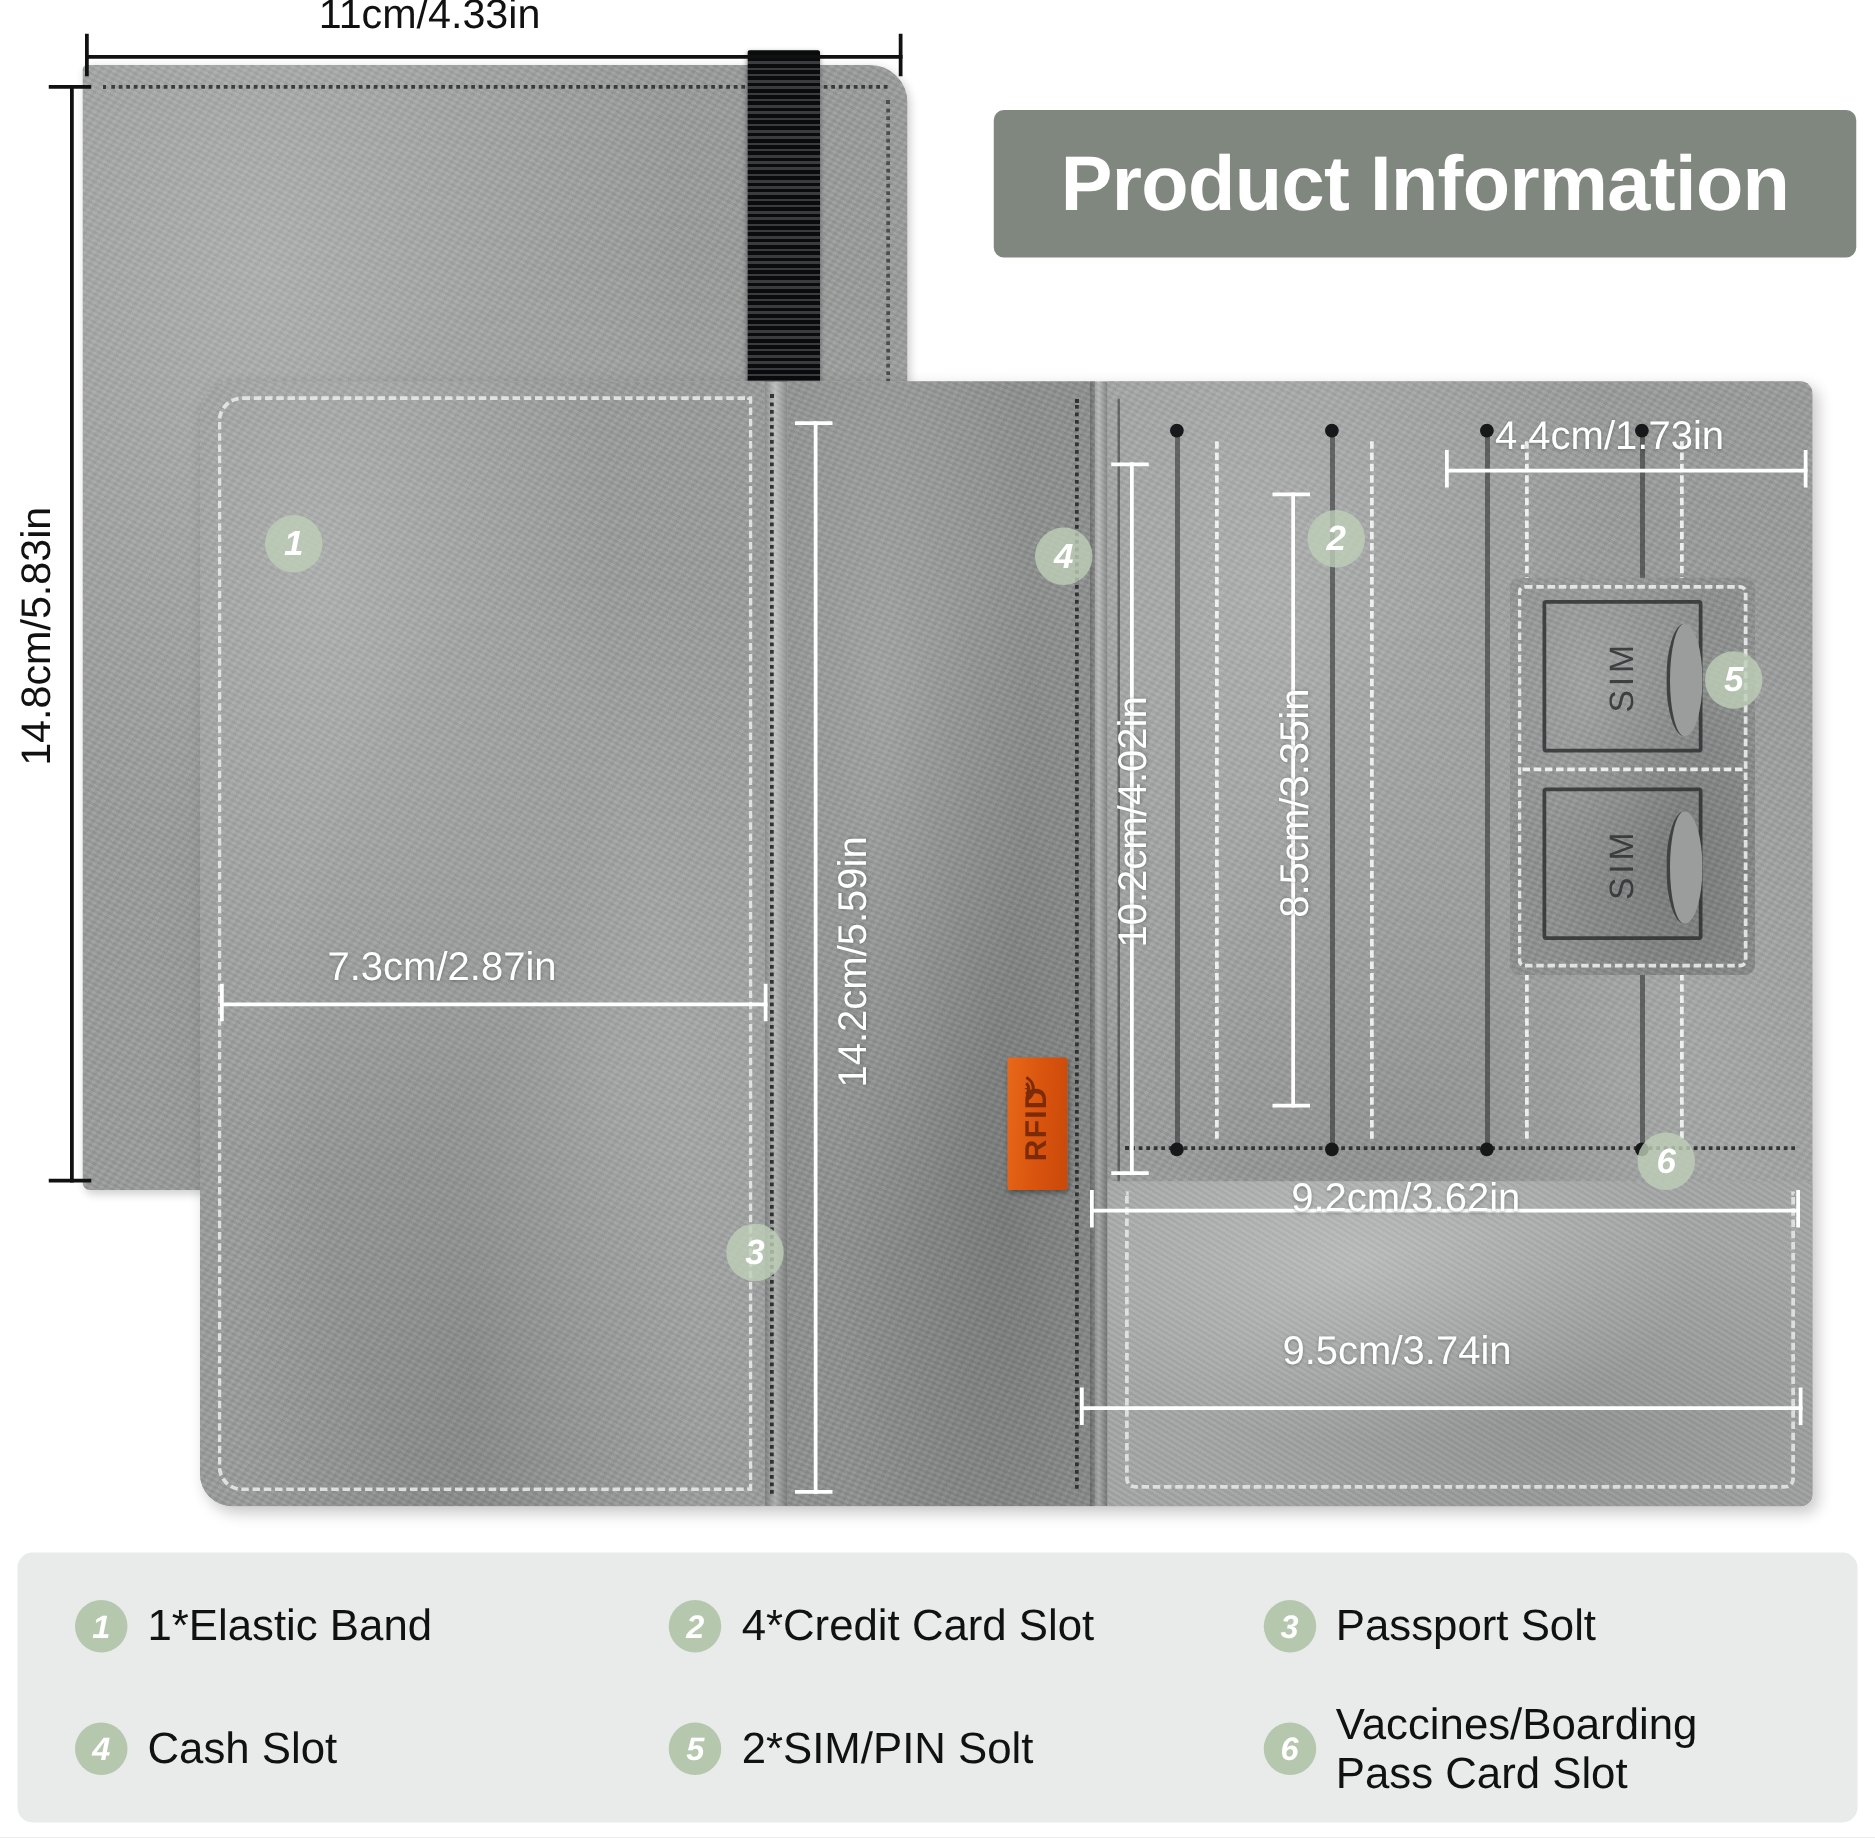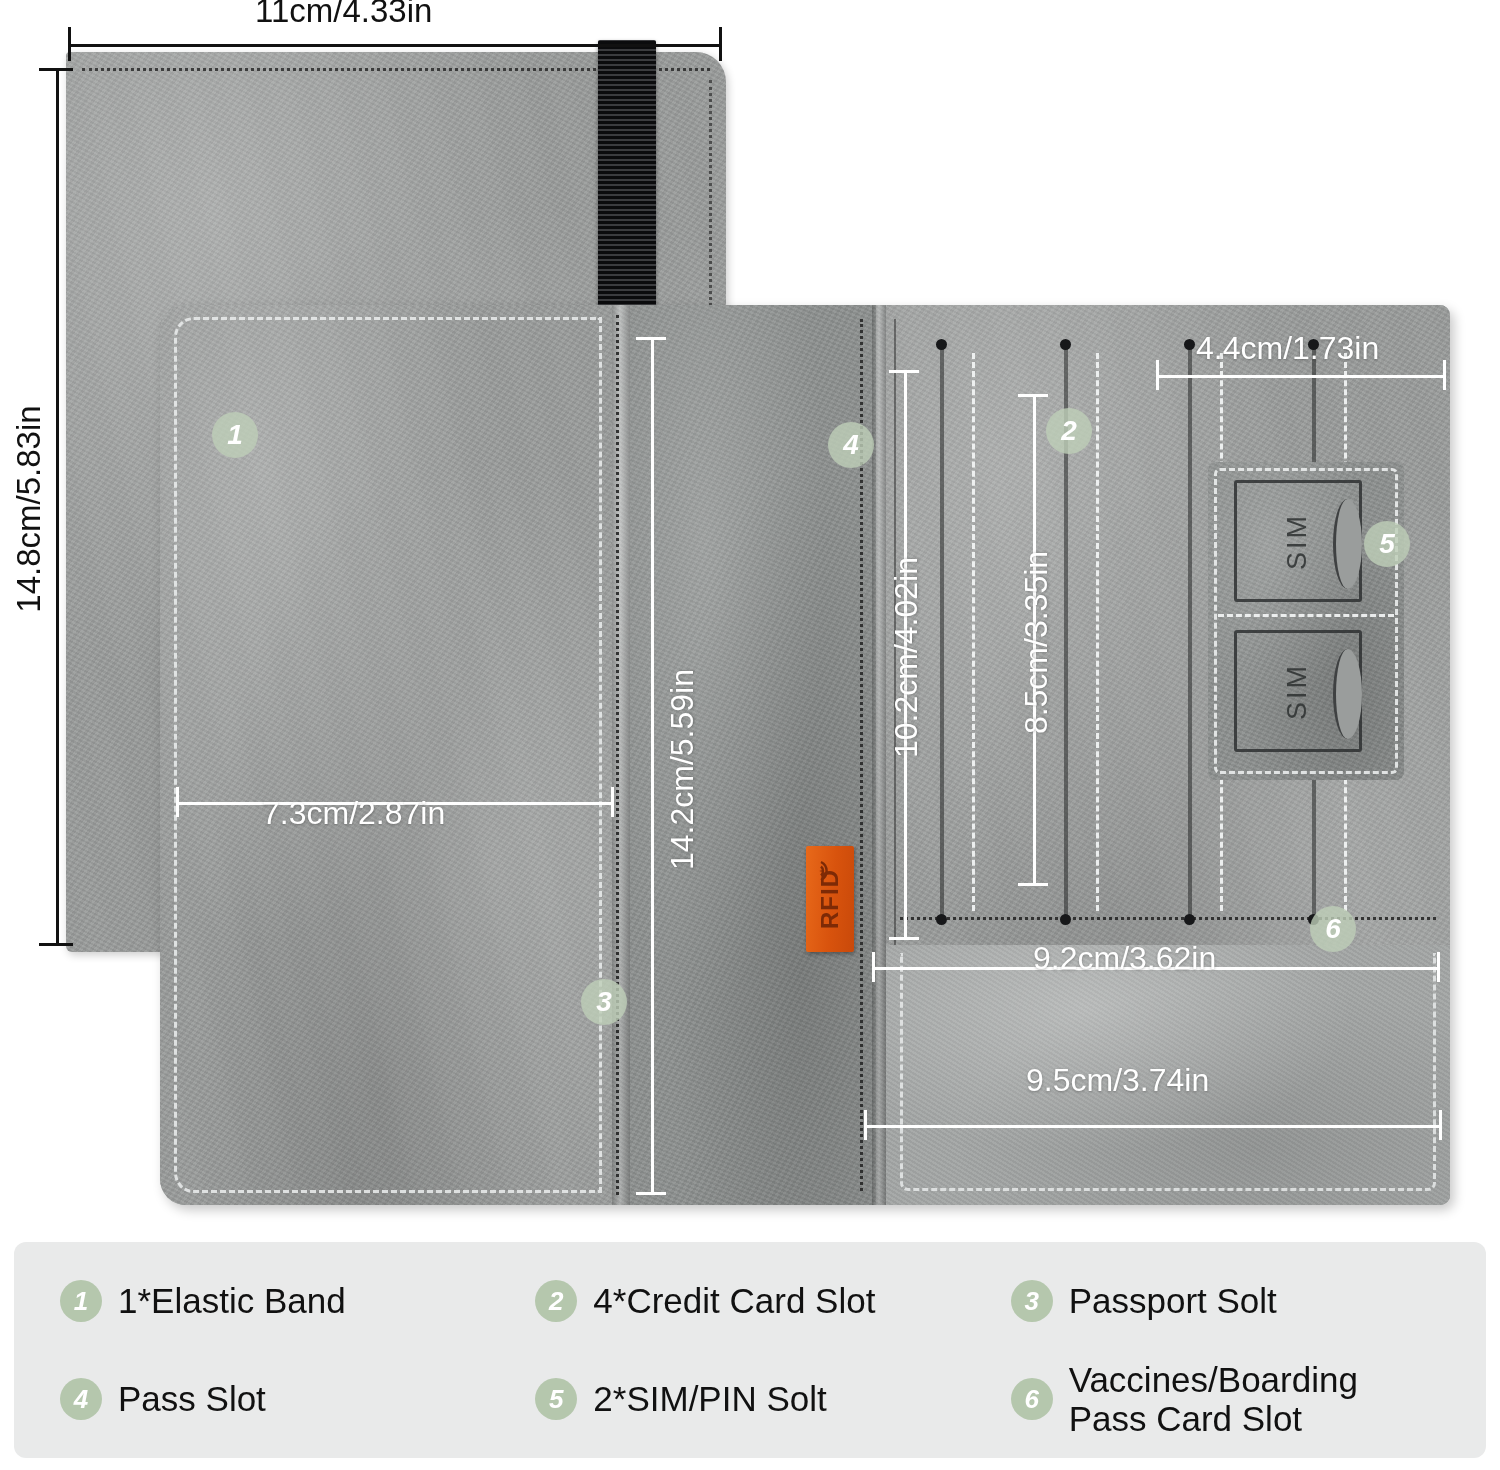--- a/index.html
+++ b/index.html
@@ -286,20 +286,23 @@
   .legend-text {
     color: #111; font-size: 35px; line-height: 1.12;
     font-family: "Liberation Sans", sans-serif;
   }
 </style>
 </head>
 <body>
 
 <div id="stage">
 
+  <div class="title-badge">
+    <span>Product Information</span>
+  </div>
 
   <div id="back-cover" class="leather">
     <div id="back-cover-stitch-top"></div>
     <div id="back-cover-stitch-right"></div>
     <div id="back-cover-bottom-clip"></div>
   </div>
   <div id="elastic-band"></div>
 
   <div id="open-wallet" class="leather-light">
 
@@ -378,21 +381,21 @@
       <div class="bar"></div>
       <div class="cap b"></div>
   </div>
   <div class="dim-label-black vert" style="left:-121px; top:490px; width:300px; text-align:center;">14.8cm/5.83in</div>
 
   <div class="dimline-h-white" style="left:176px; top:786px; width:438px; height:32px;">
     <div class="cap l"></div>
       <div class="bar"></div>
       <div class="cap r"></div>
   </div>
-  <div class="dim-label-white" style="left:262px; top:755px;margin-top:40px;">7.3cm/2.87in</div>
+  <div class="dim-label-white" style="left:262px; top:755px;">7.3cm/2.87in</div>
 
   <div class="dimline-v-white" style="left:635px; top:337px; width:32px; height:858px;">
     <div class="cap t"></div>
       <div class="bar"></div>
       <div class="cap b"></div>
   </div>
   <div class="dim-label-white vert" style="left:532px; top:751px; width:300px; text-align:center;">14.2cm/5.59in</div>
 
   <div class="dimline-v-white" style="left:889px; top:370px; width:30px; height:570px;">
     <div class="cap t"></div>
@@ -461,21 +464,21 @@
         <div class="legend-text">4*Credit Card Slot</div>
       </div>
 
       <div class="legend-item">
         <div class="legend-num">3</div>
         <div class="legend-text">Passport Solt</div>
       </div>
 
       <div class="legend-item">
         <div class="legend-num">4</div>
-        <div class="legend-text">Pass Slot</div>
+        <div class="legend-text">Cash Slot</div>
       </div>
 
       <div class="legend-item">
         <div class="legend-num">5</div>
         <div class="legend-text">2*SIM/PIN Solt</div>
       </div>
 
       <div class="legend-item">
         <div class="legend-num">6</div>
         <div class="legend-text" style="white-space:pre-line;">Vaccines/Boarding

